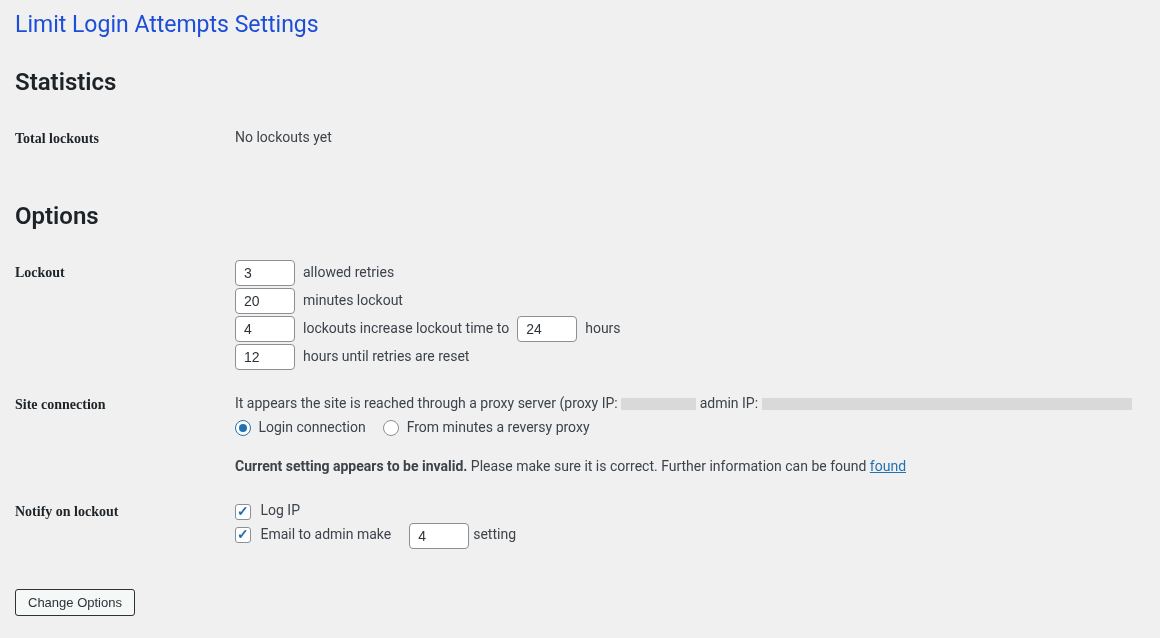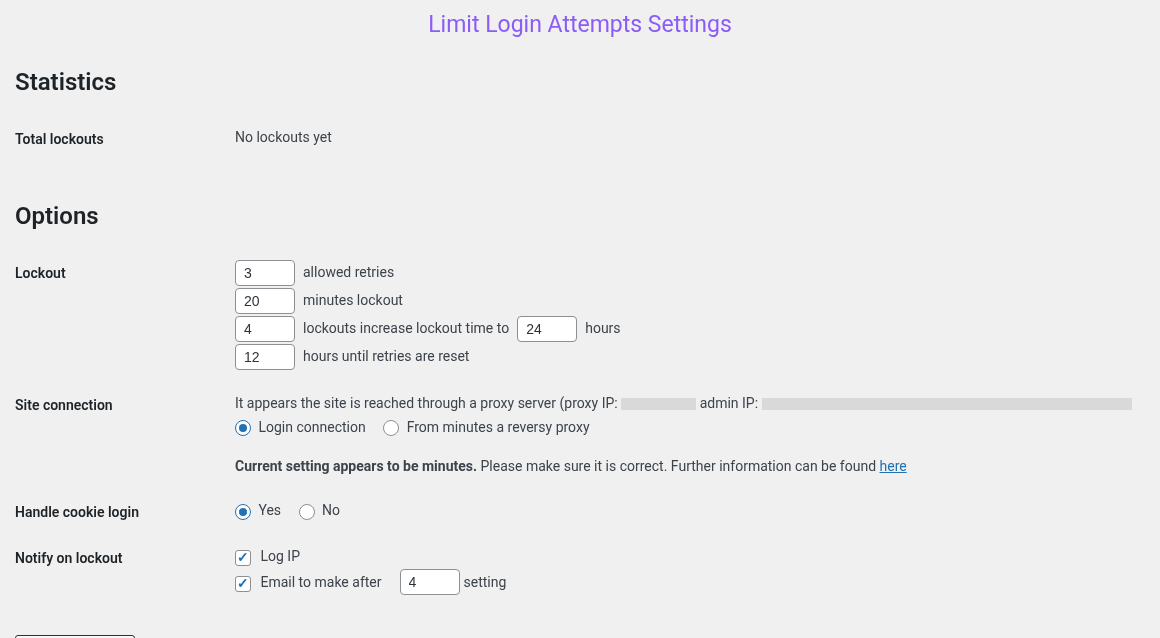--- a/index.html
+++ b/index.html
@@ -12,24 +12,23 @@
       font-family: -apple-system, BlinkMacSystemFont, "Segoe UI", Roboto, Oxygen-Sans, Ubuntu, Cantarell, "Helvetica Neue", sans-serif;
       font-size: 13px;
       color: #3c434a;
       background: #f0f0f1;
       padding: 10px 15px;
     }
 
     h1 {
       font-size: 23px;
       font-weight: 400;
-      color: #8b5cf6;
+      color: #1d4ed8;
       margin-bottom: 28px;
       line-height: 1.3;
-      text-align: center;
     }
 
     h3 {
       font-size: 24px;
       font-weight: 600;
       color: #1d2327;
       margin-top: 10px;
       margin-bottom: 20px;
     }
 
@@ -43,20 +42,21 @@
     }
 
     .form-table th {
       text-align: left;
       vertical-align: top;
       width: 220px;
       padding: 15px 10px 15px 0;
       font-weight: 600;
       font-size: 14px;
       color: #1d2327;
+      font-family: Liberation Serif, serif;
     }
 
     .form-table td {
       padding: 10px 10px 10px 0;
       vertical-align: top;
       font-size: 14px;
       color: #3c434a;
       line-height: 1.7;
     }
 
@@ -168,21 +168,21 @@
       border: 1px solid #2c3338;
       border-radius: 3px;
       padding: 5px 12px;
       font-size: 13px;
       color: #2c3338;
       cursor: pointer;
     }
 
     .checkbox-row {
       display: flex;
-      align-items: flex-end;
+      align-items: flex-start;
       gap: 4px;
     }
   </style>
 </head>
 <body>
 
 <h1>Limit Login Attempts Settings</h1>
 
 <h3>Statistics</h3>
 
@@ -236,52 +236,39 @@
         <label>
           <input type="radio" name="connection" checked="" style="">
           <span>Login connection</span>
         </label>
         <label>
           <input type="radio" name="connection" style="">
           <span>From minutes a reversy proxy</span>
         </label>
       </div>
       <div class="setting-note">
-        <strong>Current setting appears to be minutes.</strong><span> Please make sure it is correct. Further information can be found </span><a href="#">here</a>
+        <strong>Current setting appears to be invalid.</strong><span> Please make sure it is correct. Further information can be found </span><a href="#">found</a>
       </div>
     </td>
   </tr>
 
-  <tr>
-    <th>Handle cookie login</th>
-    <td>
-      <label>
-        <input type="radio" name="cookie" checked="" style="">
-        <span>Yes</span>
-      </label>
-      <label>
-        <input type="radio" name="cookie" style="">
-        <span>No</span>
-      </label>
-    </td>
-  </tr>
 
   <tr>
     <th>Notify on lockout</th>
     <td>
       <div class="checkbox-row">
         <label>
           <input type="checkbox" checked="" style="">
           <span>Log IP</span>
         </label>
       </div>
       <div class="checkbox-row">
         <label>
           <input type="checkbox" checked="" style="">
-          <span>Email to make after</span>
+          <span>Email to admin make</span>
         </label>
         <input type="text" value="4" style="">
         <span>setting</span>
       </div>
     </td>
   </tr>
 </tbody>
   </table>
 
 <div class="submit-row">

